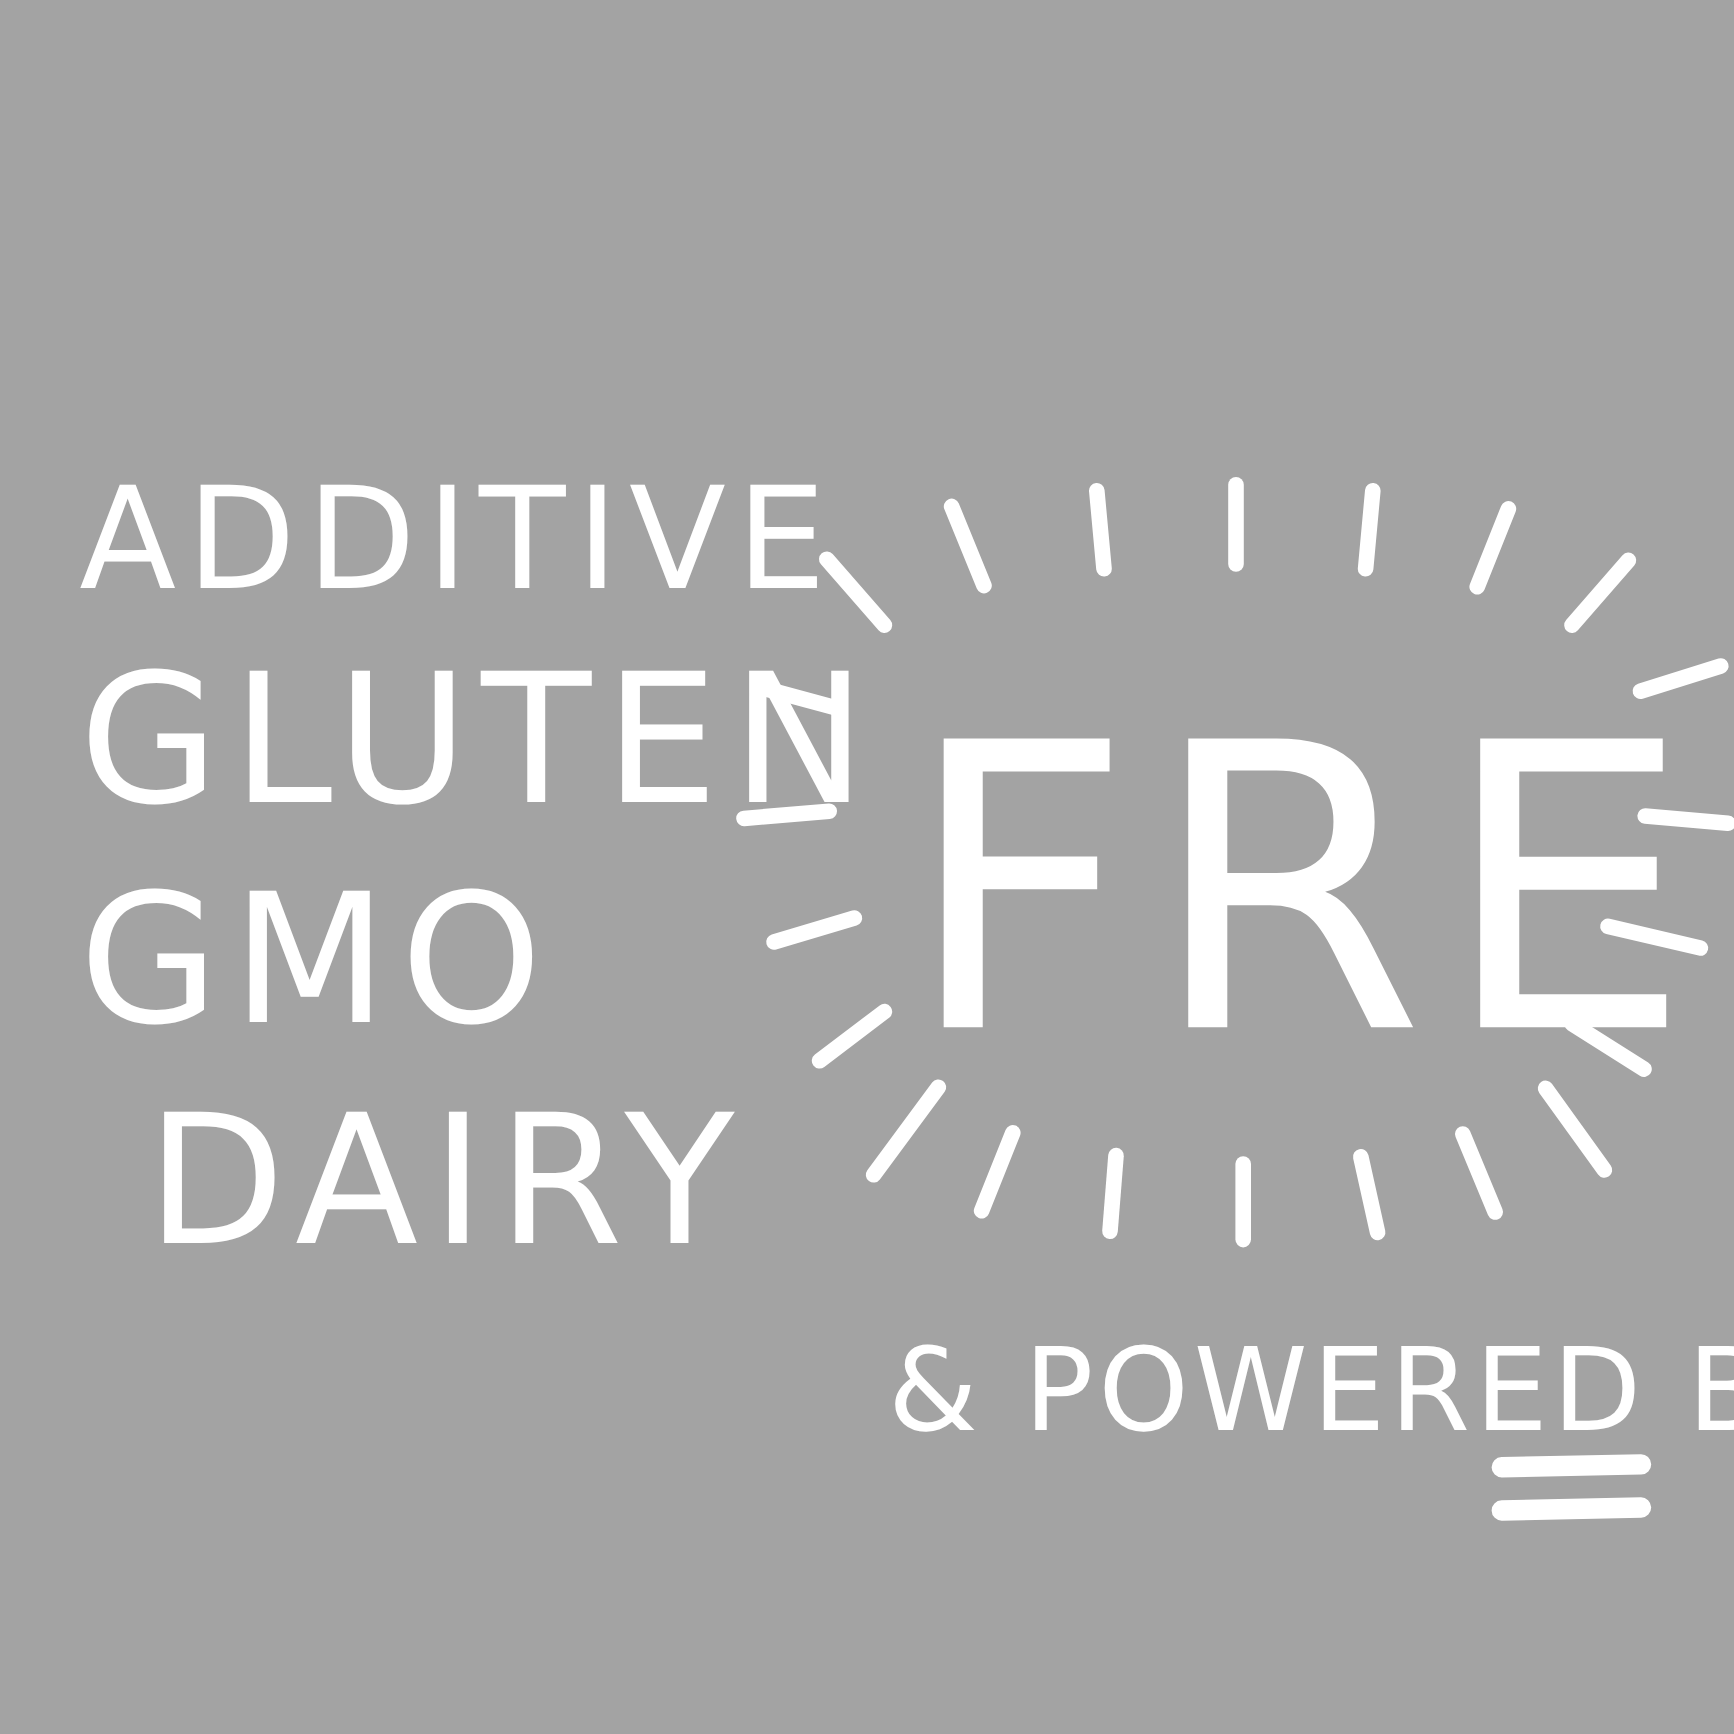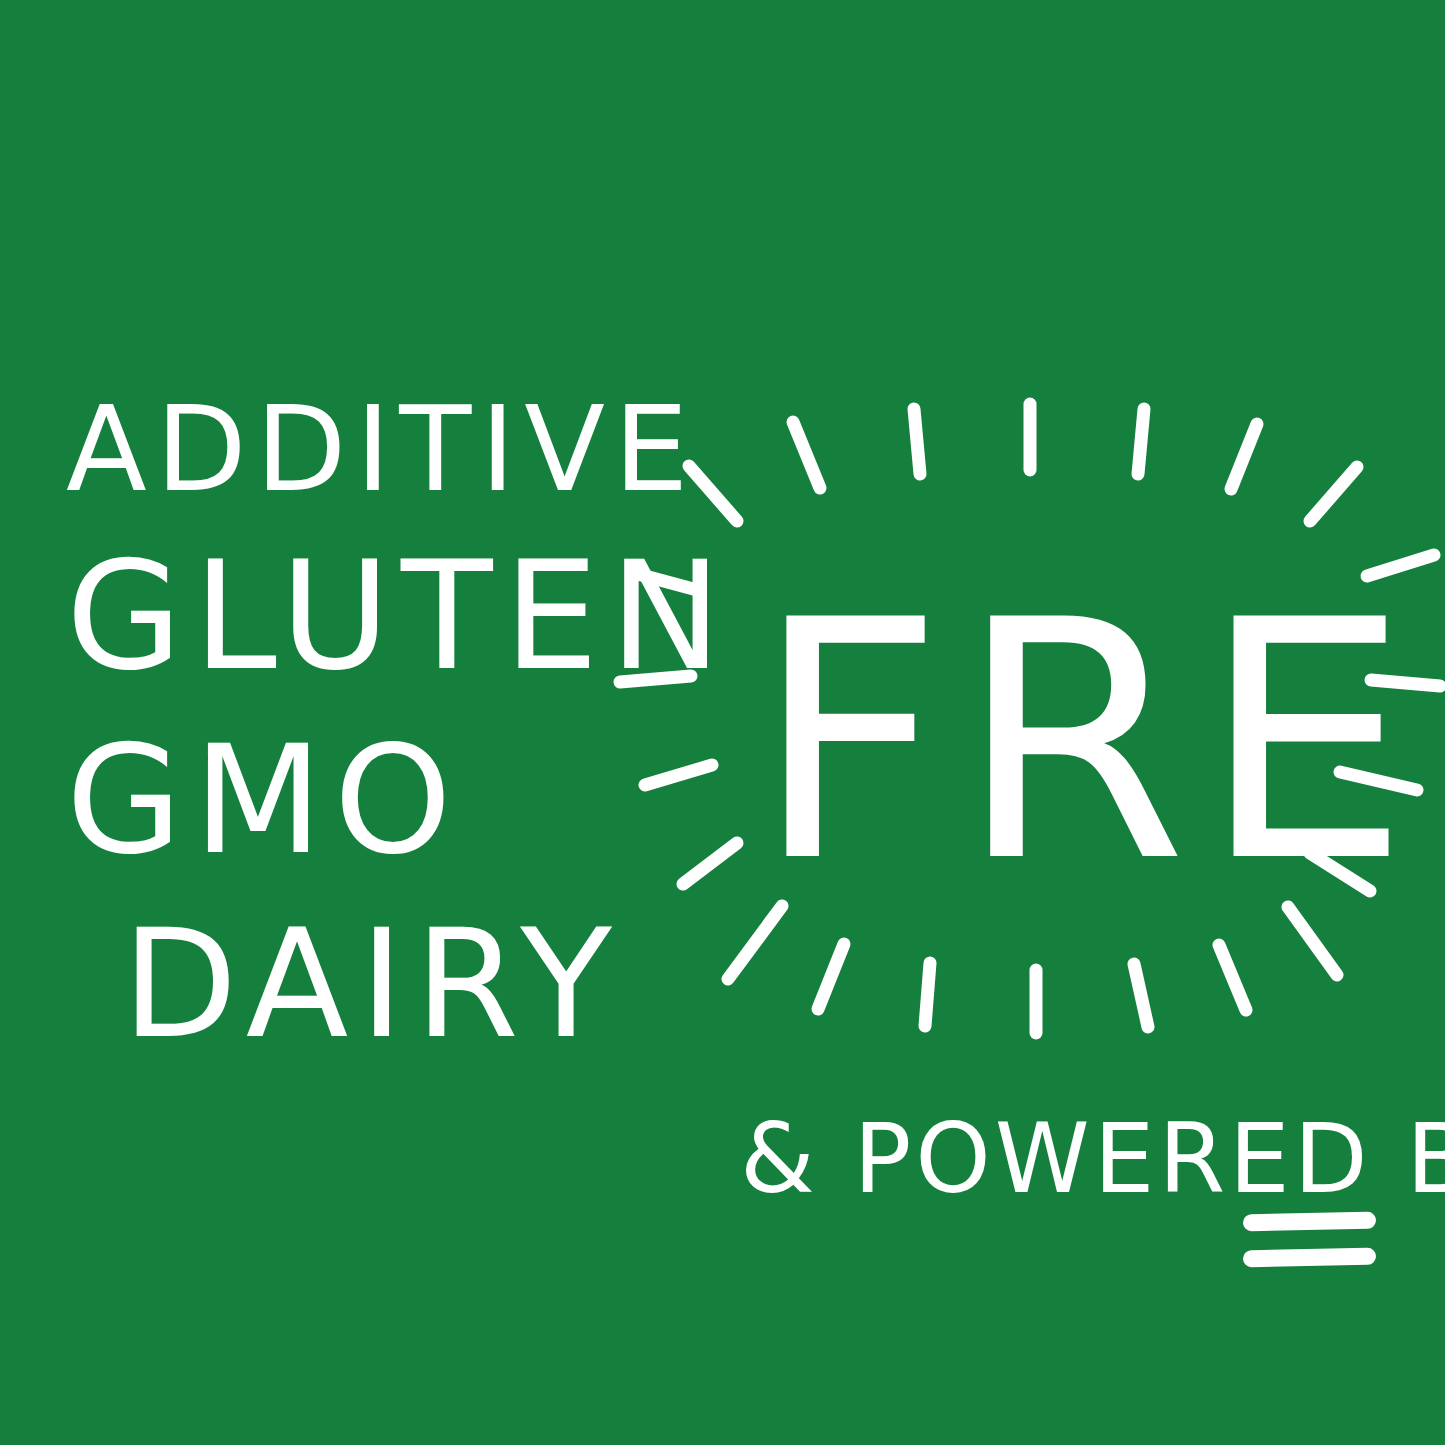--- a/index.html
+++ b/index.html
@@ -36,21 +36,21 @@
   }
   .ray {
     stroke: #FFFFFF;
     stroke-linecap: round;
     fill: none;
   }
 </style>
 </head>
 <body>
 
-<div id="poster" style="background: #15803d;">
+<div id="poster" style="background: #a3a3a3;">
 
   <svg class="stage" viewBox="0 0 1445 1445" xmlns="http://www.w3.org/2000/svg">
 
     <g id="sunburst-group">
         <line x1="689" y1="466" x2="737" y2="521" class="ray" stroke="#FFFFFF" stroke-width="13"></line>
         <line x1="793" y1="422" x2="820" y2="488" class="ray" stroke="#FFFFFF" stroke-width="13"></line>
         <line x1="914" y1="409" x2="920" y2="474" class="ray" stroke="#FFFFFF" stroke-width="13"></line>
         <line x1="1030" y1="404" x2="1030" y2="470" class="ray" stroke="#FFFFFF" stroke-width="13"></line>
         <line x1="1144" y1="409" x2="1138" y2="474" class="ray" stroke="#FFFFFF" stroke-width="13"></line>
         <line x1="1257" y1="424" x2="1231" y2="489" class="ray" stroke="#FFFFFF" stroke-width="13"></line>

